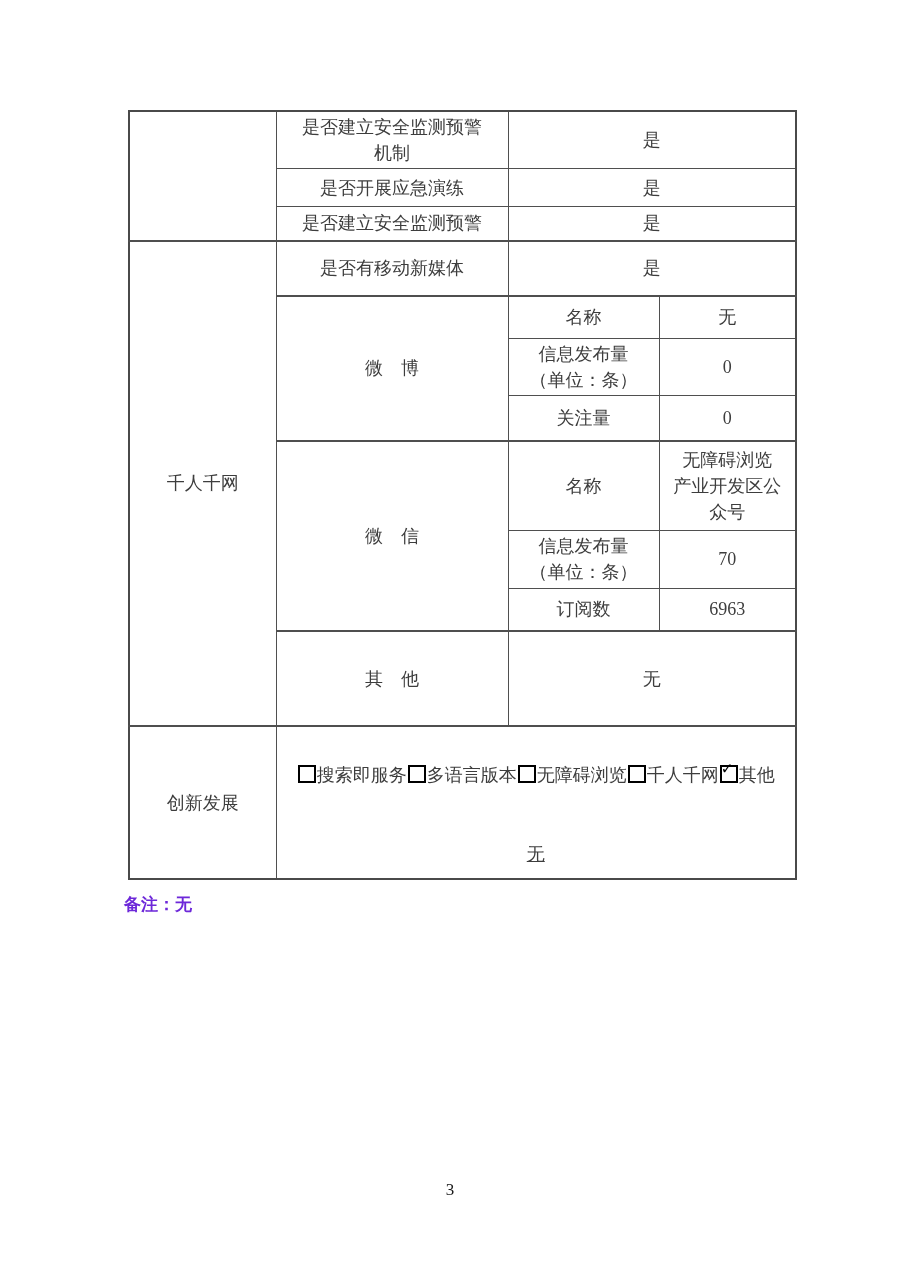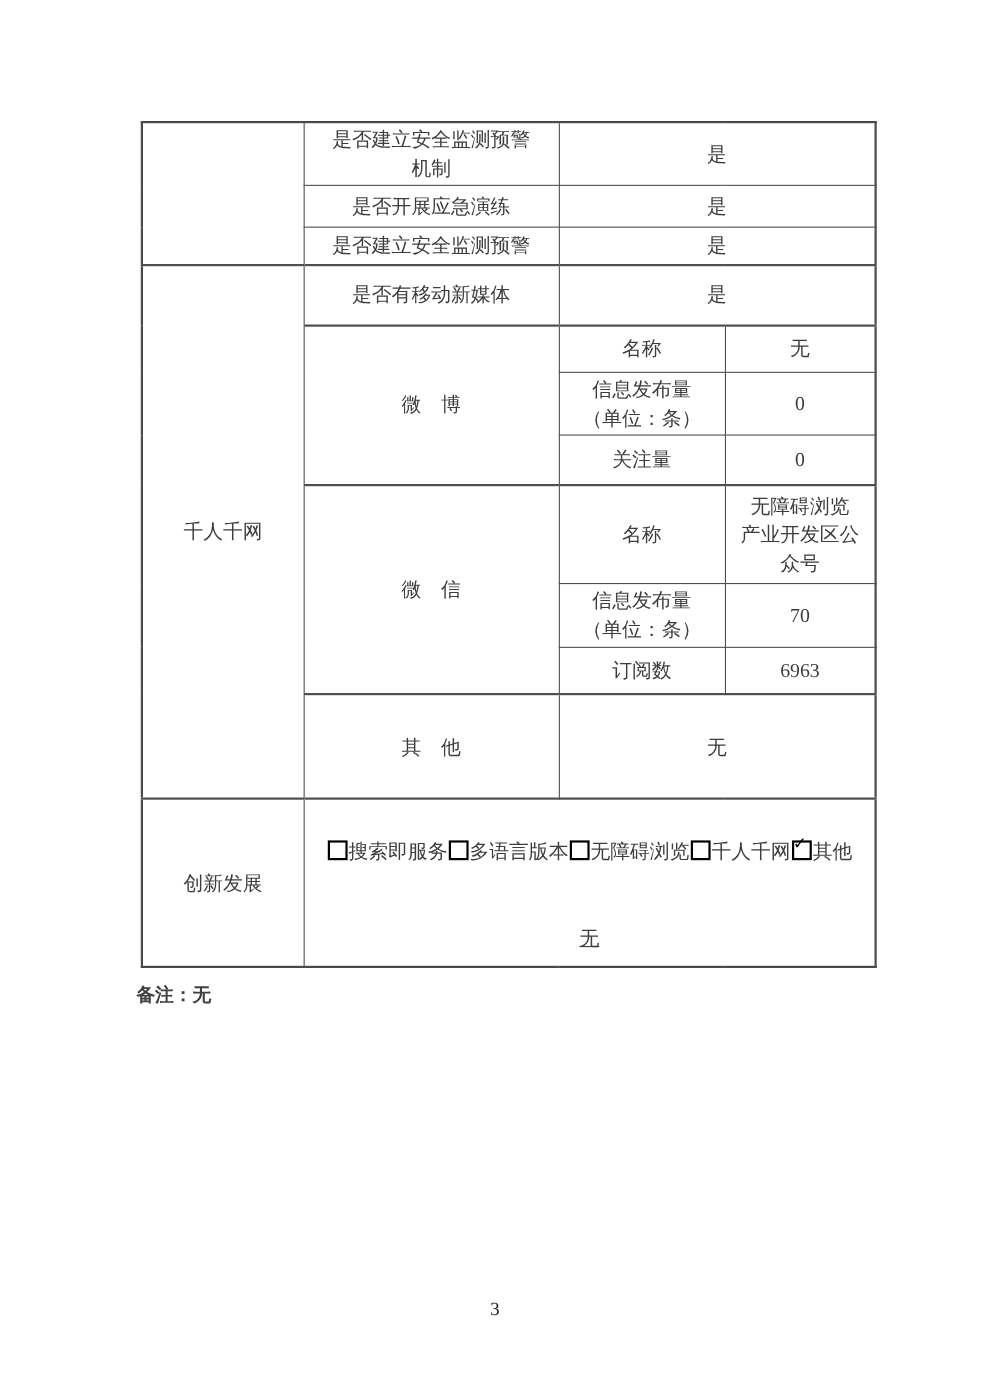--- a/index.html
+++ b/index.html
@@ -92,21 +92,21 @@
     display: inline-block;
   }
 
   
   .remark {
     position: absolute;
     left: 124px;
     top: 893px;
     font-size: 17px;
     font-weight: bold;
-    color: #404040;
+    color: #6d28d9;
   }
   .page-number {
     position: absolute;
     left: 0;
     top: 1180px;
     width: 100%;
     text-align: center;
     font-size: 17px;
     color: #1a1a1a;
   }

